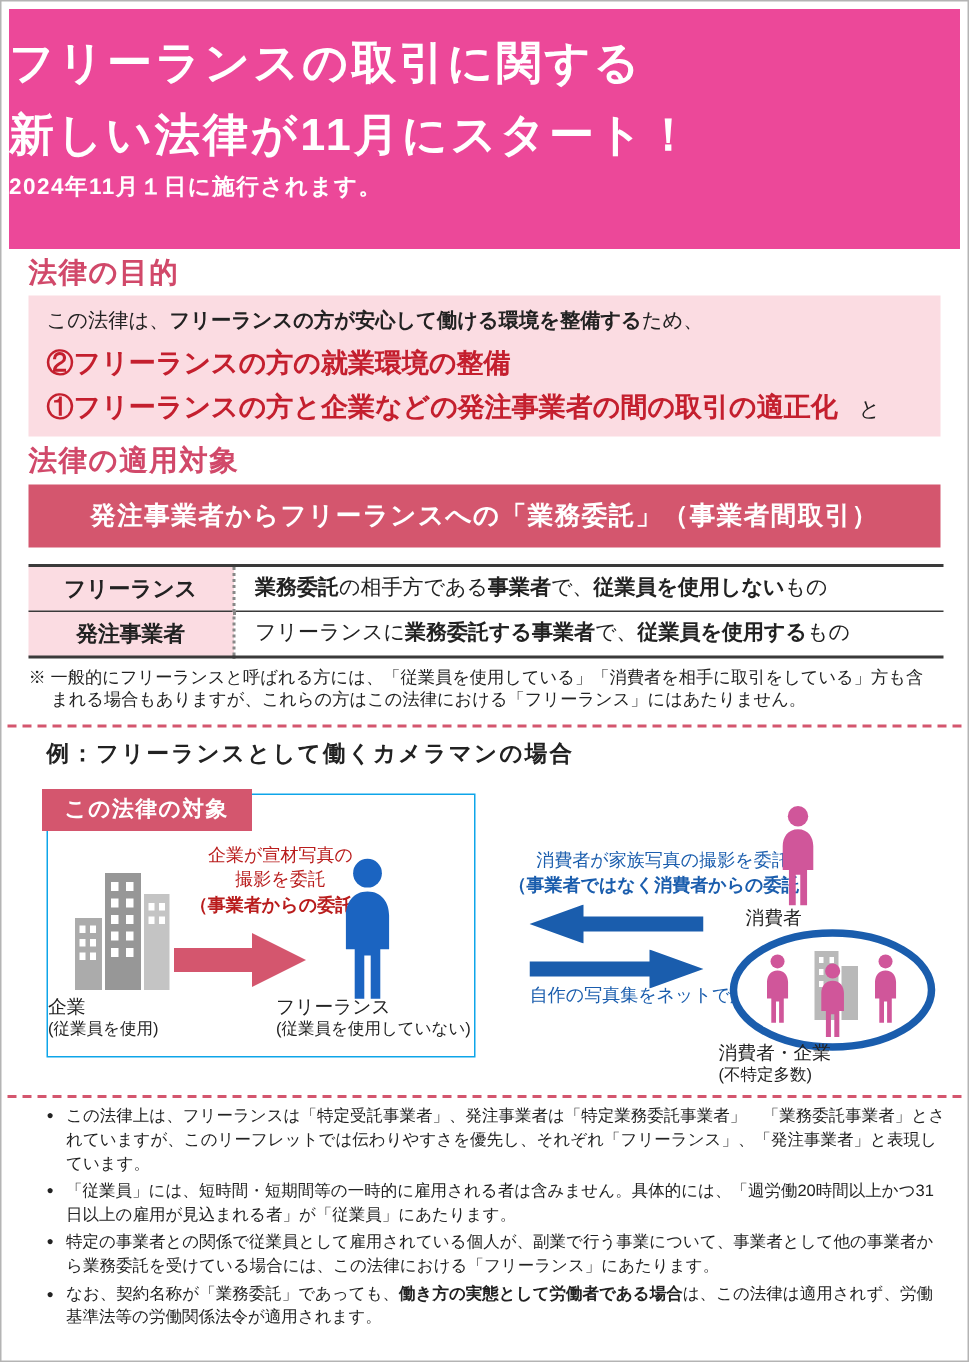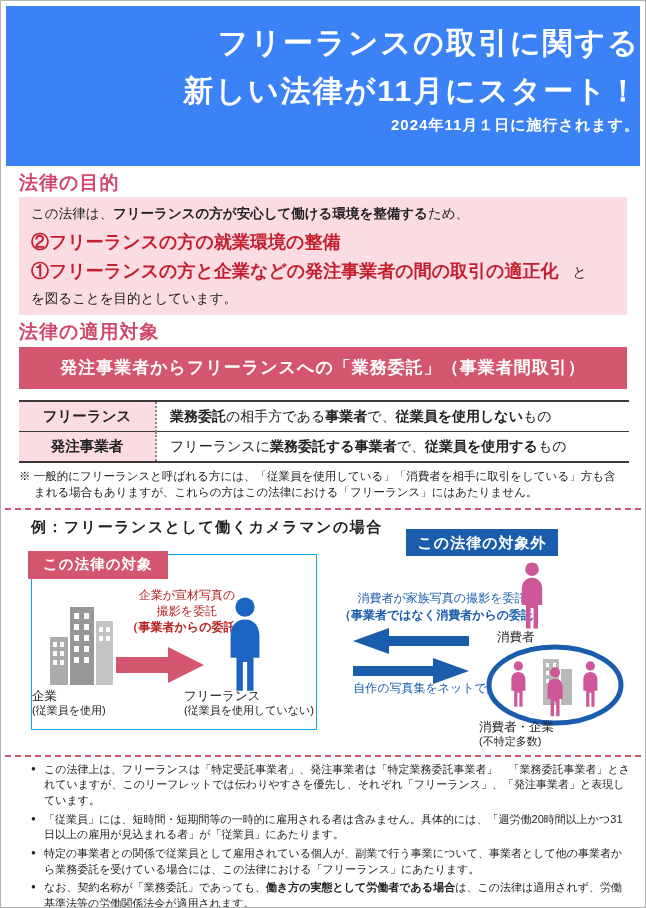--- a/index.html
+++ b/index.html
@@ -2,21 +2,21 @@
 <html><head>
 <meta charset="utf-8">
 <style>
   html,body{margin:0;padding:0;background:#fff;}
   .page{
     width:646px;height:908px;box-sizing:border-box;position:relative;
     background:#fff;border:1px solid #b4b4b4;overflow:hidden;
     font-family:"Liberation Sans",sans-serif;color:#222;
   }
   
-  .hero{margin:5px;background:#3b82f6;color:#fff;text-align:right;height:160px;}
+  .hero{margin:5px;background:#ec4899;color:#fff;text-align:left;height:160px;}
   .hero-t{font-size:30px;font-weight:bold;letter-spacing:2px;line-height:1;}
   .hero-t1{padding-top:22px;}
   .hero-t2{padding-top:18px;}
   .hero-s{font-size:15px;font-weight:bold;letter-spacing:1px;line-height:1;}
   .hero-s1{padding-top:20px;}
   .hero-s2{padding-top:11px;}
   
   .sec-head{margin:6px 18px 3px;color:#d1496a;font-size:19px;font-weight:bold;letter-spacing:1px;line-height:1.15;}
   
   .purpose-box{margin:2px 18px 0;background:#fbdce2;padding:8px 12px 8px;}
@@ -87,21 +87,20 @@
     <div class="hero-t hero-t1">フリーランスの取引に関する</div>
     <div class="hero-t hero-t2">新しい法律が11月にスタート！</div>
     <div class="hero-s hero-s2">2024年11月１日に施行されます。</div>
   </div>
 
   <div class="sec-head">法律の目的</div>
   <div class="purpose-box">
     <p class="p-intro"><span>この法律は、</span><span class="bp">フリーランスの方が安心して働ける環境を整備する</span><span>ため、</span></p>
     <p class="p-point">②フリーランスの方の就業環境の整備</p>
     <p class="p-point"><span>①フリーランスの方と企業などの発注事業者の間の取引の適正化</span><span class="p-and">と</span></p>
-    <p class="p-outro">を図ることを目的としています。</p>
   </div>
 
   <div class="sec-head">法律の適用対象</div>
   <div class="scope-banner">発注事業者からフリーランスへの「業務委託」（事業者間取引）</div>
 
   <table class="scope-table">
     <tbody>
         <tr>
       <td class="term">フリーランス</td>
       <td class="def"><span class="bp">業務委託</span><span>の相手方である</span><span class="bp">事業者</span><span>で、</span><span class="bp">従業員を使用しない</span><span>もの</span></td>
@@ -112,21 +111,20 @@
     </tr>
   </tbody>
     </table>
 
   <p class="scope-note">※ 一般的にフリーランスと呼ばれる方には、「従業員を使用している」「消費者を相手に取引をしている」方も含まれる場合もありますが、これらの方はこの法律における「フリーランス」にはあたりません。</p>
 
   <hr class="dashed">
 
   <div class="example">
     <div class="ex-head">例：フリーランスとして働くカメラマンの場合</div>
-    <div class="out-badge">この法律の対象外</div>
 
     <div class="in-box">
       <div class="in-tab">この法律の対象</div>
 
       <svg class="bld-icon" width="66" height="80" viewBox="0 0 66 80">
         <rect x="2" y="32" width="18" height="48" fill="#ababab"></rect>
         <rect x="5" y="37" width="4" height="5" fill="#fff"></rect>
           <rect x="12" y="37" width="4" height="5" fill="#fff"></rect>
         <rect x="5" y="46" width="4" height="5" fill="#fff"></rect>
           <rect x="12" y="46" width="4" height="5" fill="#fff"></rect>

